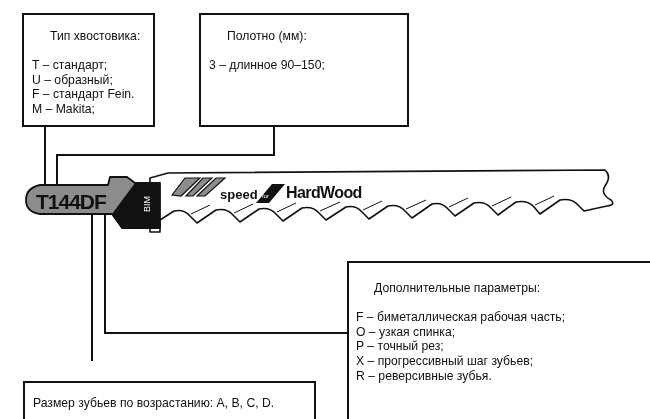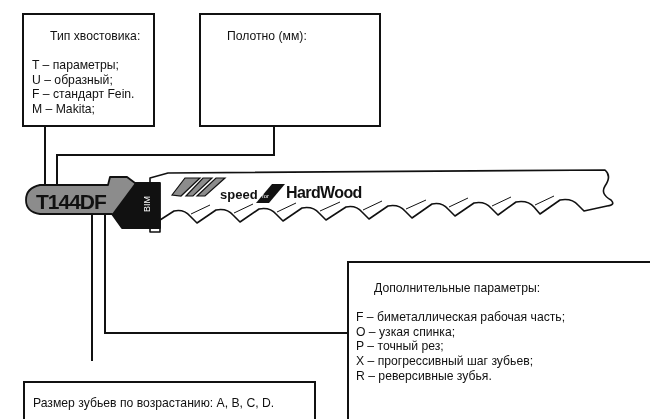--- a/index.html
+++ b/index.html
@@ -4,21 +4,21 @@
 <style>
   html, body { margin:0; padding:0; background:#ffffff; }
   body { width:650px; height:419px; position:relative; overflow:hidden;
          font-family:"Liberation Sans", sans-serif; color:#111; }
   .box { position:absolute; border:2px solid #111; background:#fff; box-sizing:border-box;
          font-size:12.2px; line-height:14.6px; }
   .box .title { display:block;margin-left:18px; }
   .box .gap { display:block; height:14.6px; }
   .box .line { display:block; white-space:nowrap; }
   #box-shank { left:22px; top:13px; width:133px; height:114px; padding:14px 0 0 8px; }
-  #box-length { left:199px; top:13px; width:182px; height:114px; padding:14px 0 12px 8px; }
+  #box-length { left:199px; top:13px; width:210px; height:114px; padding:14px 0 12px 8px; }
   #box-extra { left:347px; top:261px; width:315px; height:160px; padding:18px 0 0 7px; }
   #box-teeth { left:23px; top:381px; width:293px; height:54px; padding:13px 0 0 8px; }
   svg#diagram { position:absolute; left:0; top:0; }
 </style>
 </head>
 <body>
 
 <svg id="diagram" width="650" height="419" viewBox="0 0 650 419">
 
   <g fill="none" stroke="#111" stroke-width="2">
@@ -62,29 +62,30 @@
   <text x="36" y="209" font-family="Liberation Sans, sans-serif" font-weight="bold" font-size="21" fill="#111" letter-spacing="-1">T144DF</text>
   <text x="0" y="0" transform="translate(150,212) rotate(-90)" font-family="Liberation Sans, sans-serif" font-size="9" fill="#fff">BIM</text>
   <text x="220" y="199" font-family="Liberation Sans, sans-serif" font-weight="bold" font-size="13" fill="#111">speed</text>
   <text x="262" y="198" font-family="Liberation Sans, sans-serif" font-size="6" fill="#fff">for</text>
   <text x="286" y="198" font-family="Liberation Sans, sans-serif" font-weight="bold" font-size="16" fill="#111" letter-spacing="-0.6">HardWood</text>
 </svg>
 
 <div class="box" id="box-shank">
   <span class="title">Тип хвостовика:</span>
   <span class="gap"></span>
-  <span class="line">T – параметры;</span>
+  <span class="line">T – стандарт;</span>
   <span class="line">U – образный;</span>
   <span class="line">F – стандарт Fein.</span>
   <span class="line">M – Makita;</span>
 </div>
 
 <div class="box" id="box-length">
   <span class="title">Полотно (мм):</span>
   <span class="gap"></span>
+  <span class="line">3 – длинное 90–150;</span>
 </div>
 
 <div class="box" id="box-extra">
   <span class="title">Дополнительные параметры:</span>
   <span class="gap"></span>
   <span class="line">F – биметаллическая рабочая часть;</span>
   <span class="line">O – узкая спинка;</span>
   <span class="line">P – точный рез;</span>
   <span class="line">X – прогрессивный шаг зубьев;</span>
   <span class="line">R – реверсивные зубья.</span>

